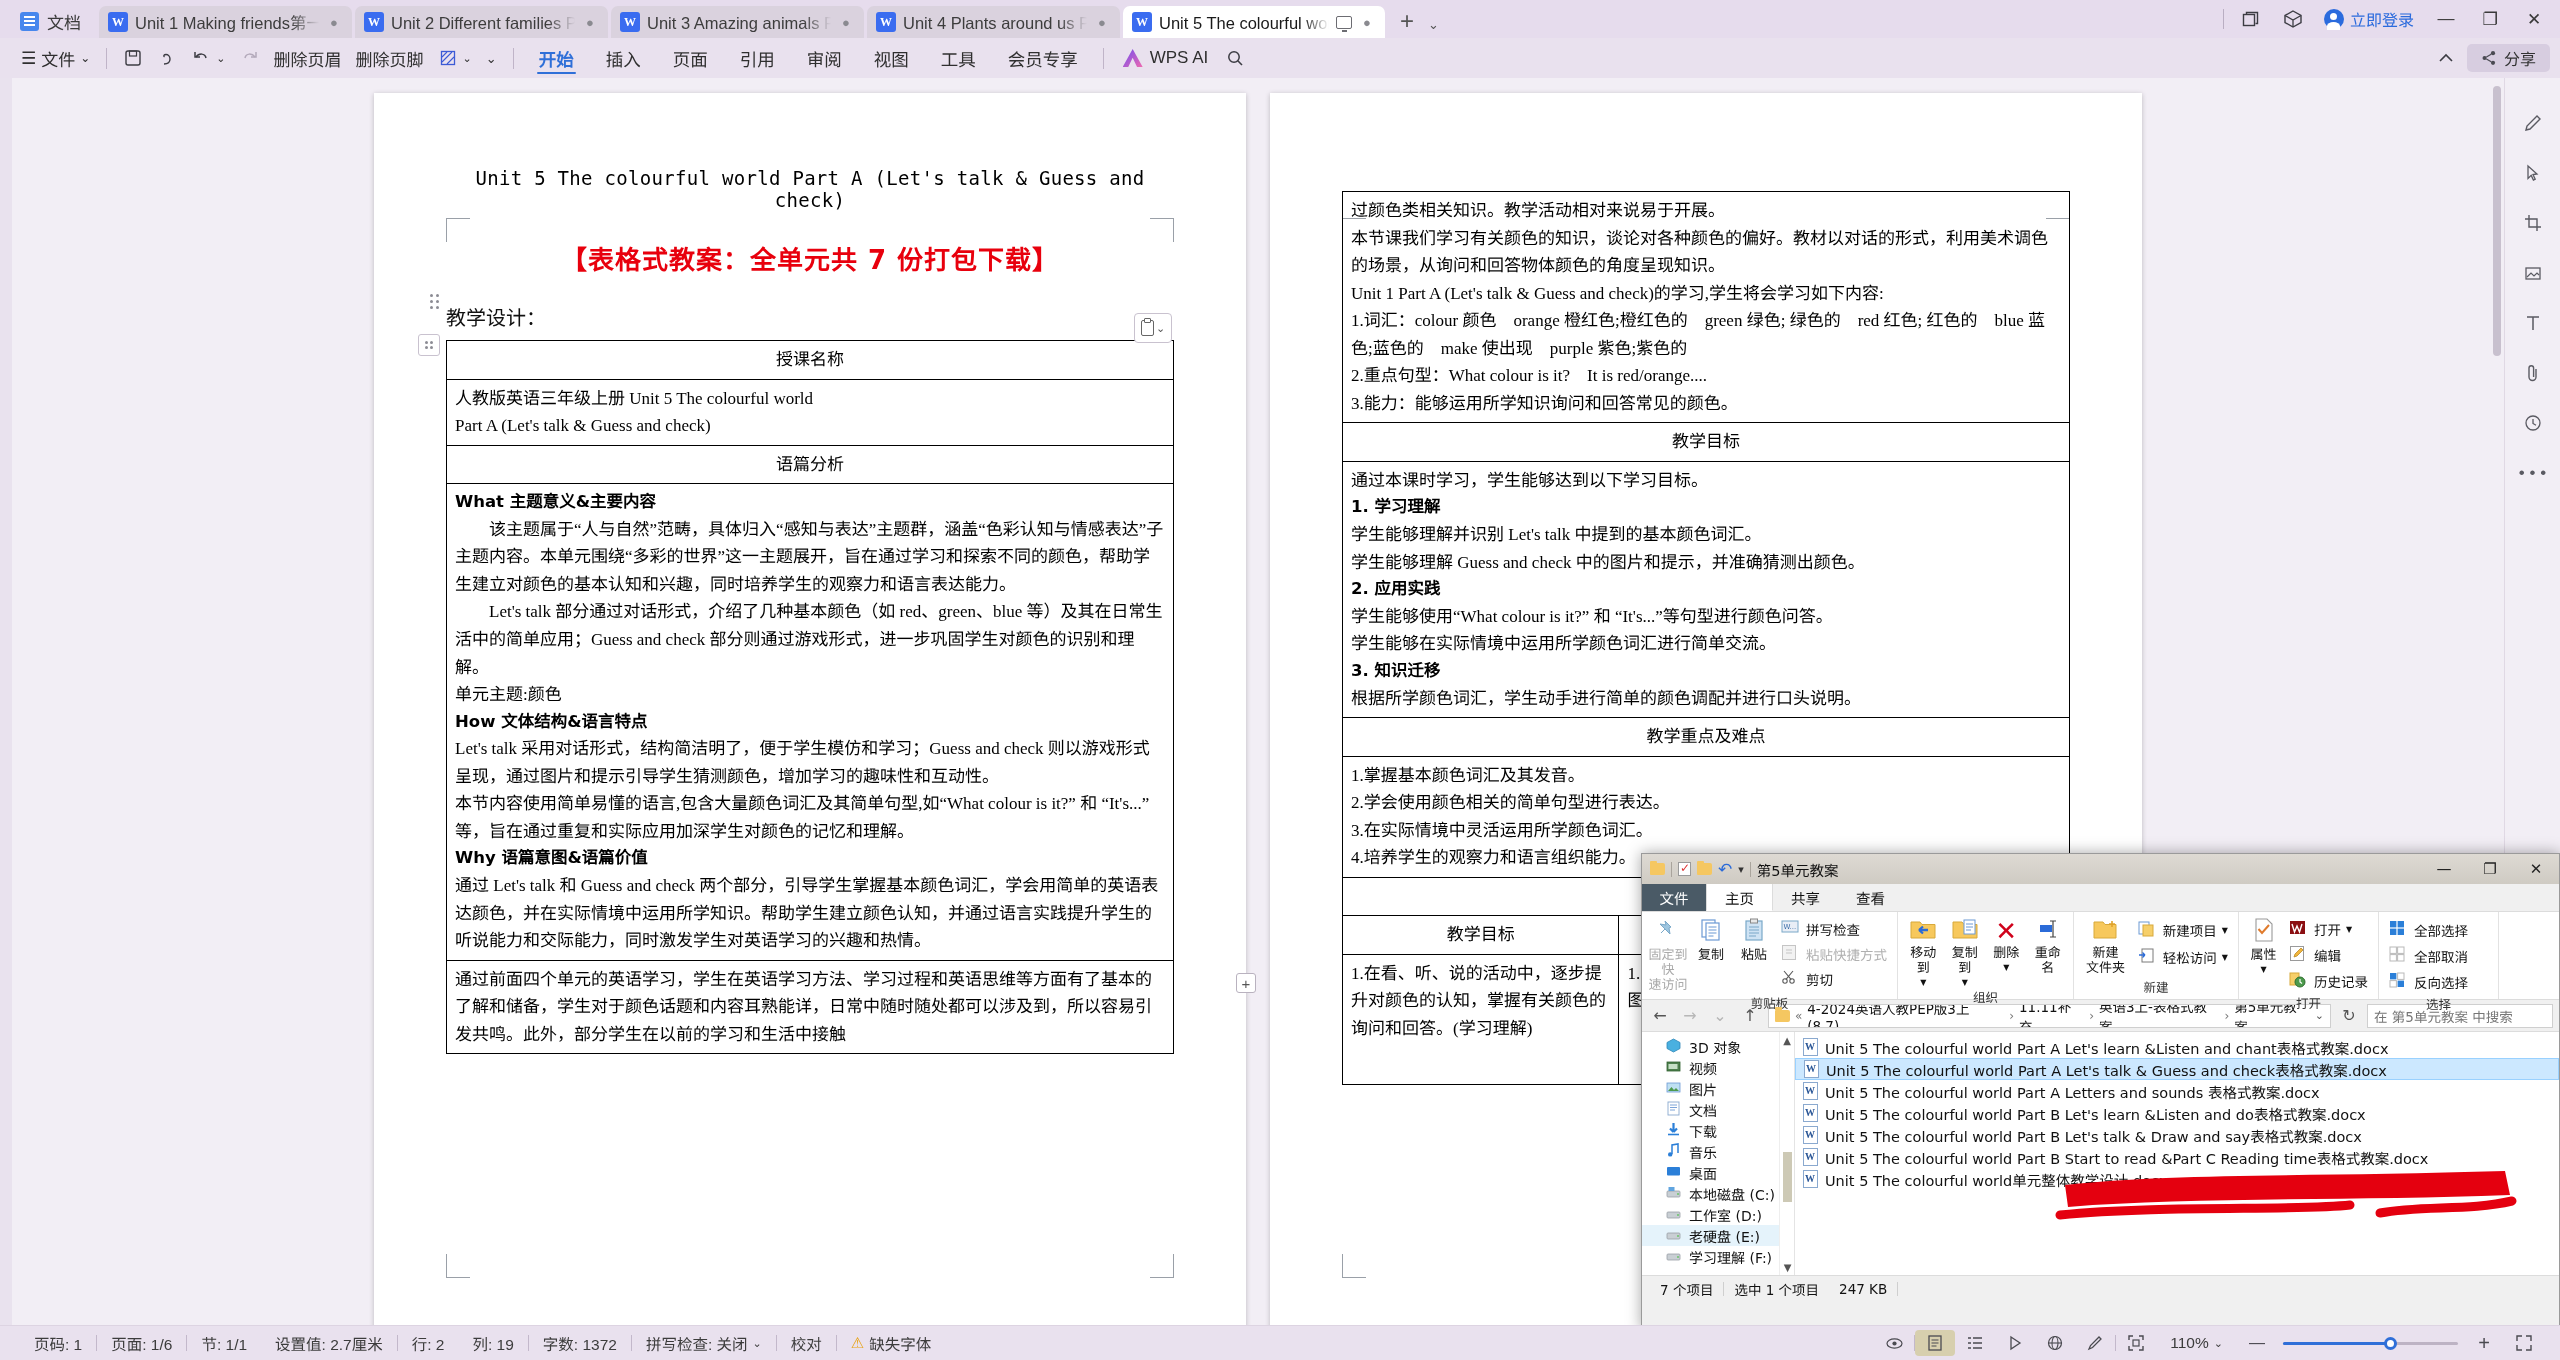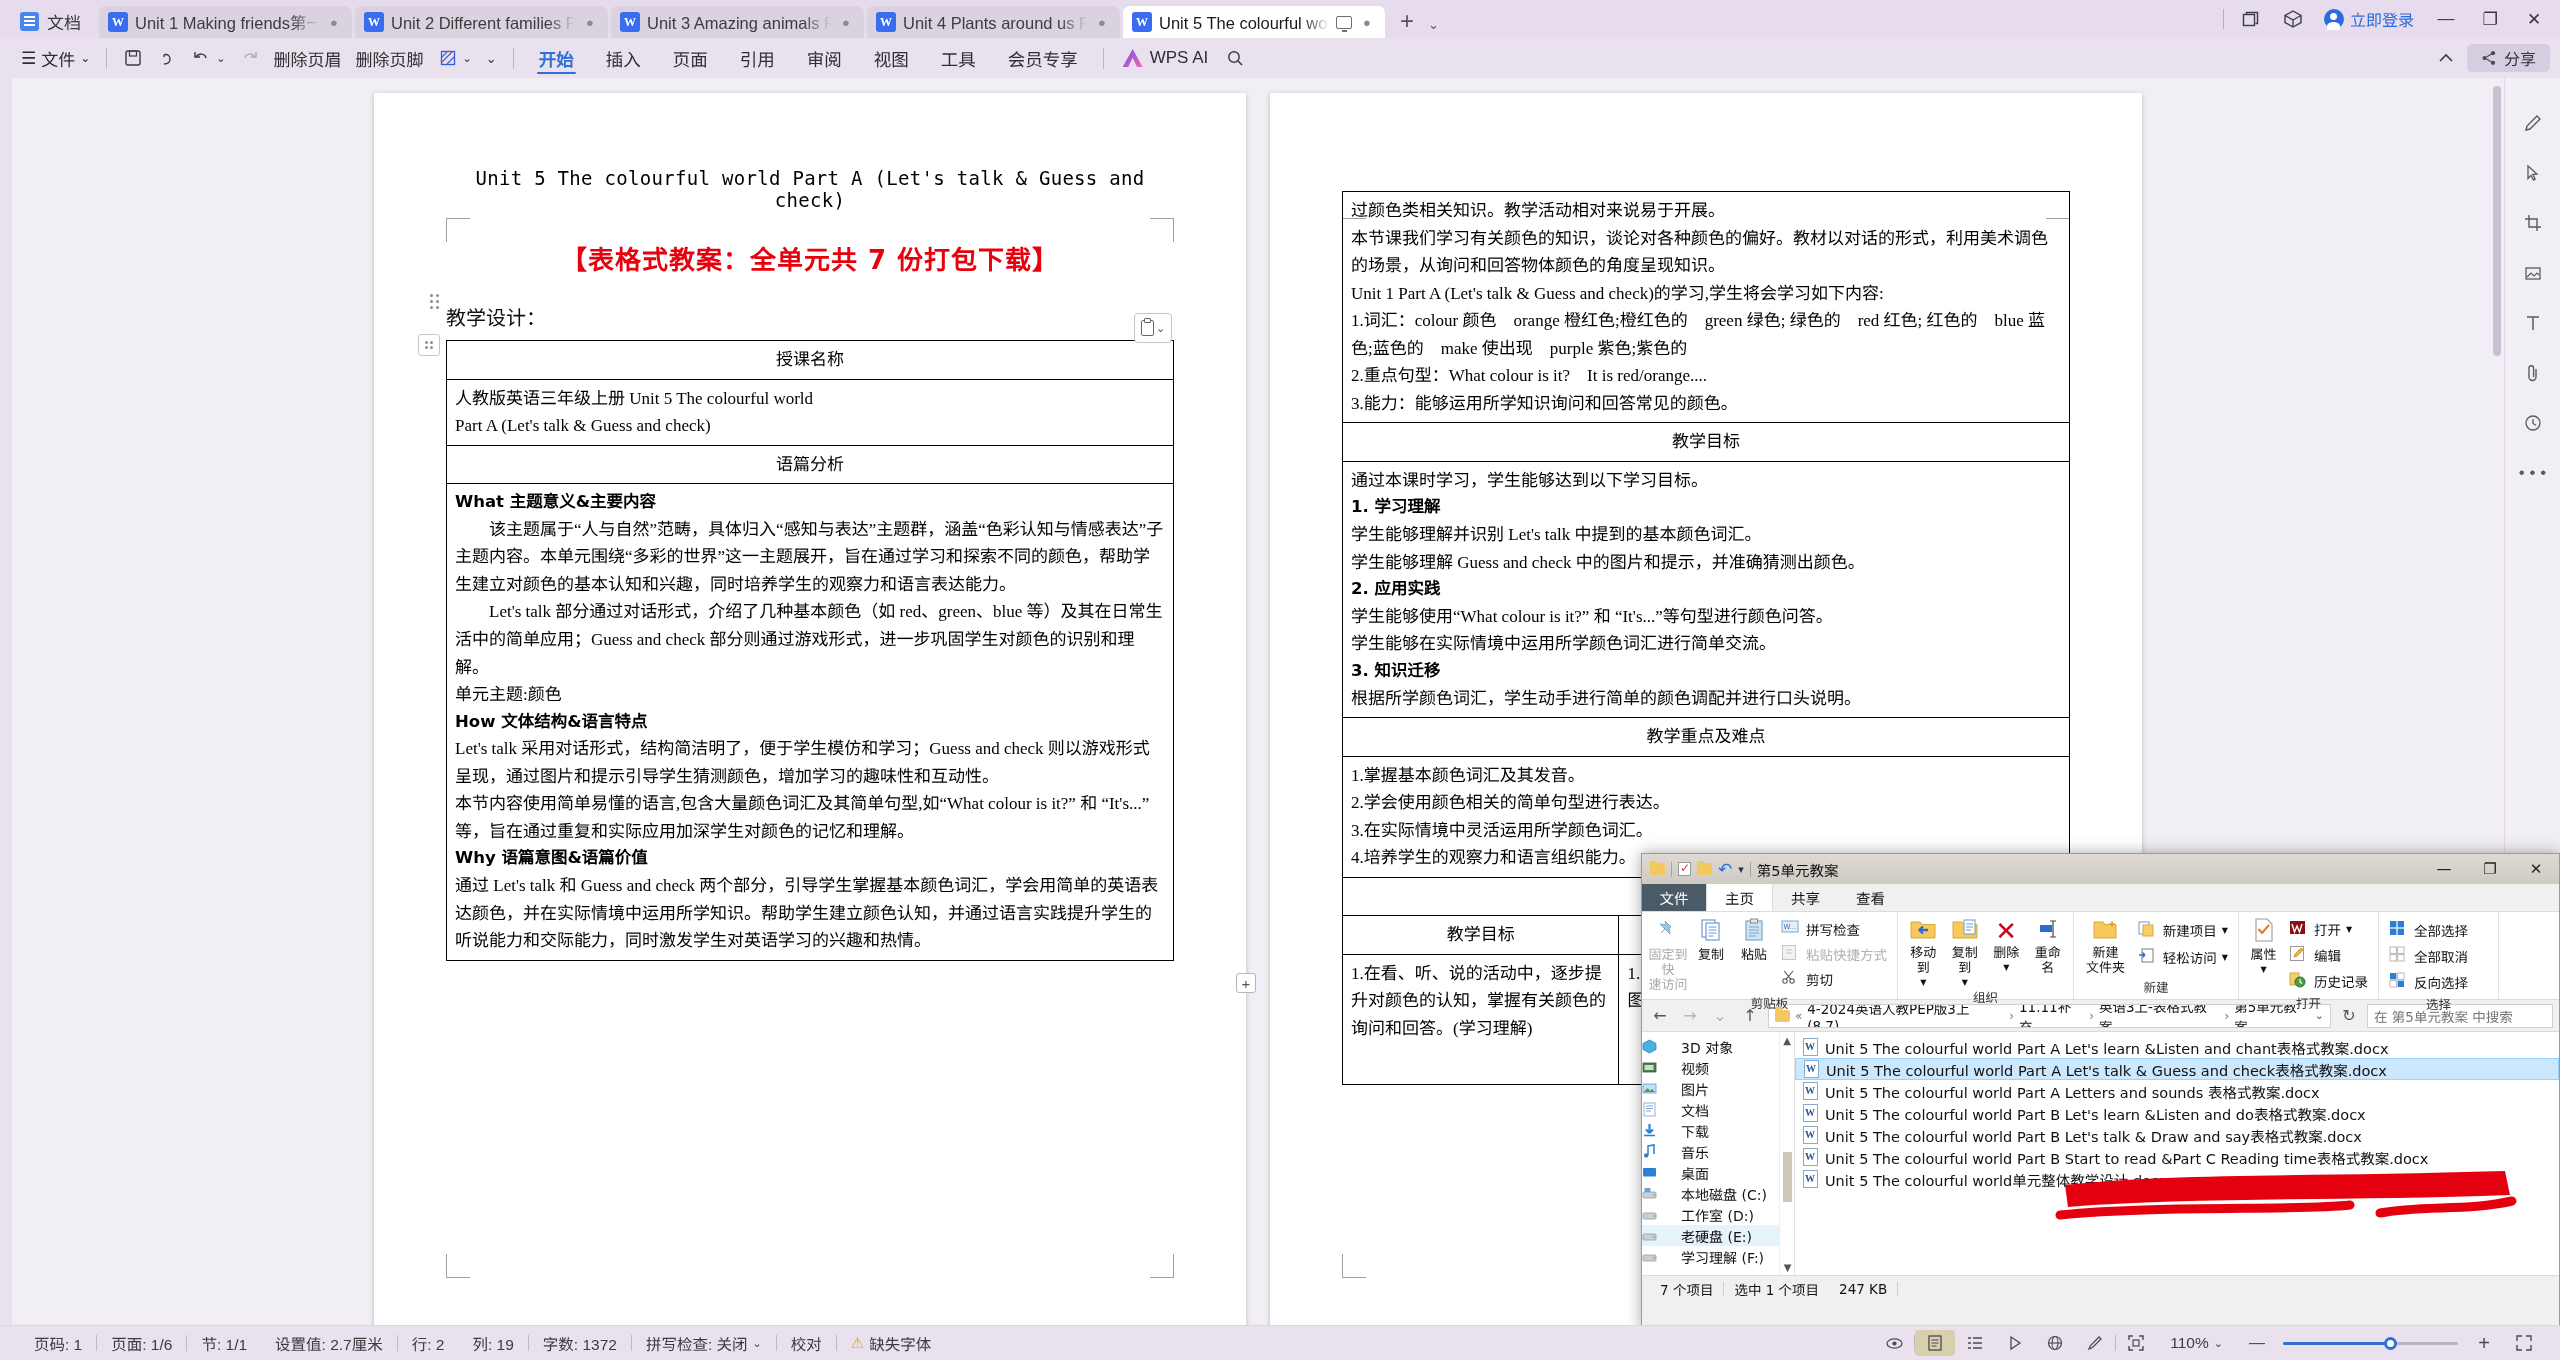--- a/index.html
+++ b/index.html
@@ -243,21 +243,21 @@
      font-size:16px;color:#555;cursor:pointer;}
   .nav-ic.dim{color:#b7b7b7;}
   .addr-box{flex:1; height:24px; background:#fff; border:1px solid #cfcfcf; display:flex;
      align-items:center; gap:5px; padding:0 6px; font-size:13.5px; color:#111; overflow:hidden;}
   .crumb-sep{color:#777;font-size:12px;}
   .search-box{width:186px;height:24px;background:#fff;border:1px solid #cfcfcf;display:flex;
      align-items:center;padding:0 6px;font-size:13.5px;color:#767676;}
 
   .ex-main{display:flex; height:243px; background:#fff;}
   .ex-nav{width:153px; border-right:1px solid #e4e4e4; overflow:hidden; position:relative; padding-top:4px;}
-  .nav-item{display:flex;align-items:flex-end;gap:24px;height:21px;font-size:14px;color:#111;cursor:pointer;white-space:nowrap;}
+  .nav-item{display:flex;align-items:center;gap:8px;height:21px;padding-left:24px;font-size:14px;color:#111;cursor:pointer;white-space:nowrap;}
   .nav-item.sel{background:#e5f3fb;}
   .nav-scroll{position:absolute;right:0;top:0;width:15px;height:100%;background:#fff;border-left:1px solid #eee;}
   .nav-scroll .arrow{height:16px;display:flex;align-items:center;justify-content:center;font-size:10px;color:#555;}
   .nav-scroll .nthumb{position:absolute;left:3px;top:120px;width:9px;height:50px;background:#cdc9b5;}
   .ex-list{flex:1; padding-top:4px; overflow:hidden;}
   .file-row{display:flex;align-items:center;gap:7px;height:22px;padding-left:8px;font-size:14.5px;color:#111;cursor:pointer;white-space:nowrap;}
   .file-row.sel{background:#cce8ff; border:1px solid #99d1ff;}
   .w-doc{width:15px;height:18px;background:#fff;border:1px solid #8aa9cf;position:relative;flex:0 0 auto;}
   .w-doc::after{content:"W";position:absolute;left:1px;top:2px;font-size:10px;color:#2b5797;font-weight:bold;font-family:"Liberation Serif",serif;}
 
@@ -476,20 +476,23 @@
             <p class="para bold-h">What 主题意义&amp;主要内容</p>
             <p class="para ind">该主题属于“人与自然”范畴，具体归入“感知与表达”主题群，涵盖“色彩认知与情感表达”子主题内容。本单元围绕“多彩的世界”这一主题展开，旨在通过学习和探索不同的颜色，帮助学生建立对颜色的基本认知和兴趣，同时培养学生的观察力和语言表达能力。</p>
             <p class="para ind">Let's talk 部分通过对话形式，介绍了几种基本颜色（如 red、green、blue 等）及其在日常生活中的简单应用；Guess and check 部分则通过游戏形式，进一步巩固学生对颜色的识别和理解。</p>
             <p class="para">单元主题:颜色</p>
             <p class="para bold-h">How 文体结构&amp;语言特点</p>
             <p class="para">Let's talk 采用对话形式，结构简洁明了，便于学生模仿和学习；Guess and check 则以游戏形式呈现，通过图片和提示引导学生猜测颜色，增加学习的趣味性和互动性。</p>
             <p class="para">本节内容使用简单易懂的语言,包含大量颜色词汇及其简单句型,如“What colour is it?” 和 “It's...”等，旨在通过重复和实际应用加深学生对颜色的记忆和理解。</p>
             <p class="para bold-h">Why 语篇意图&amp;语篇价值</p>
             <p class="para">通过 Let's talk 和 Guess and check 两个部分，引导学生掌握基本颜色词汇，学会用简单的英语表达颜色，并在实际情境中运用所学知识。帮助学生建立颜色认知，并通过语言实践提升学生的听说能力和交际能力，同时激发学生对英语学习的兴趣和热情。</p>
           </td>
+              </tr>
+          <tr>
+                <td>通过前面四个单元的英语学习，学生在英语学习方法、学习过程和英语思维等方面有了基本的了解和储备，学生对于颜色话题和内容耳熟能详，日常中随时随处都可以涉及到，所以容易引发共鸣。此外，部分学生在以前的学习和生活中接触</td>
               </tr>
         </tbody>
           </table>
       </div>
       <span class="plus-marker" style="right:-10px; top:880px;">+</span>
     </div>
 
     <div class="page right">
       <span class="corner tl"></span>
       <span class="corner tr"></span>

